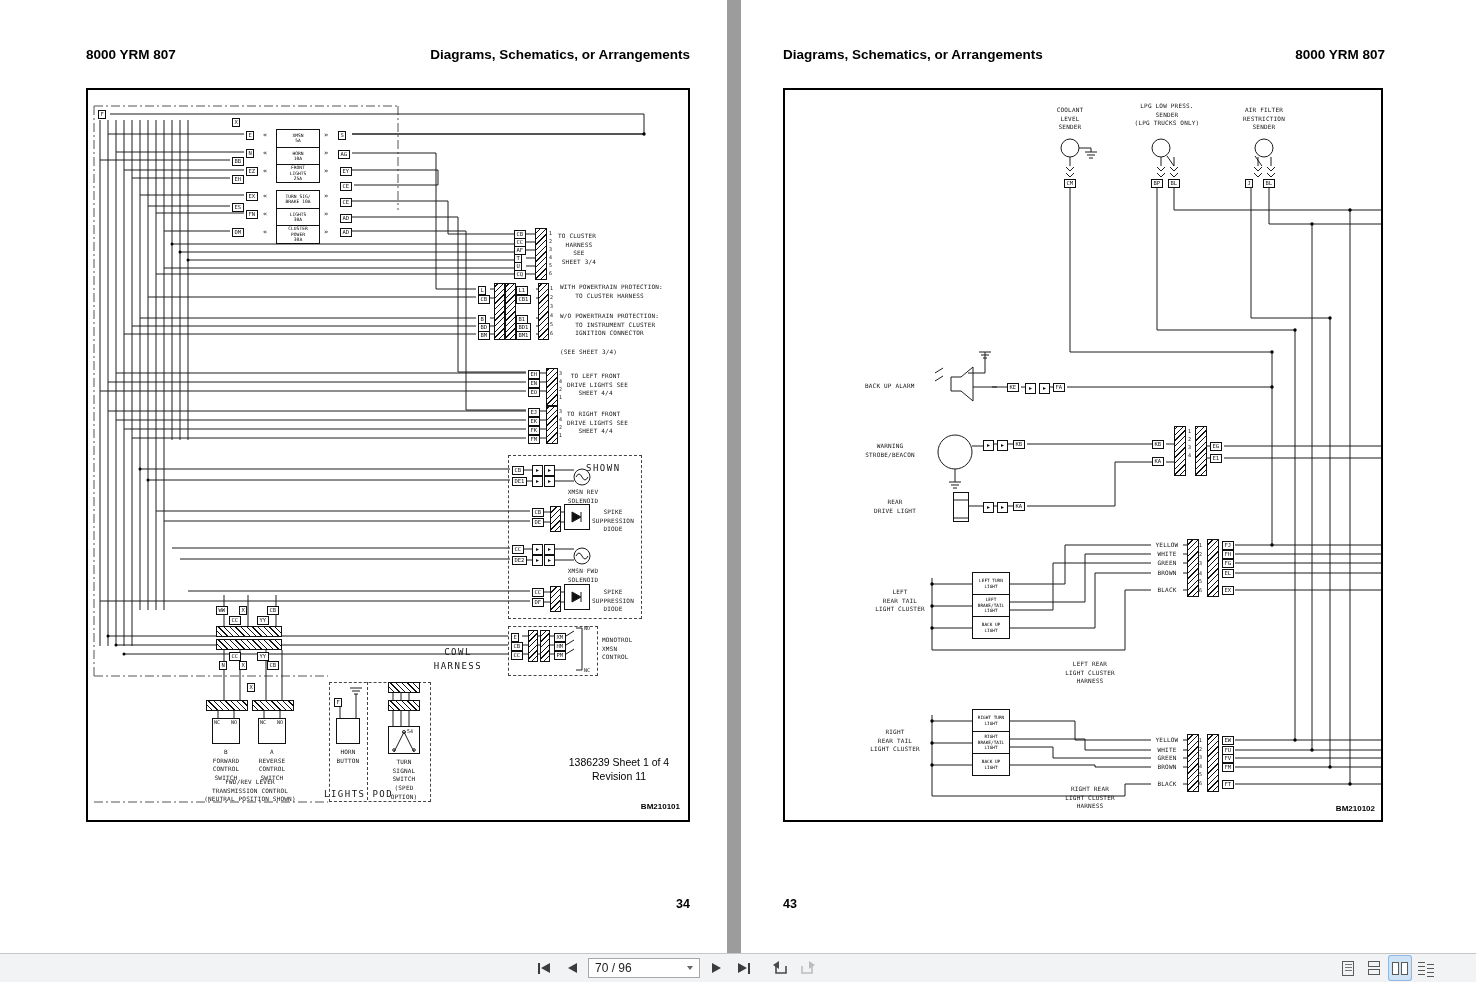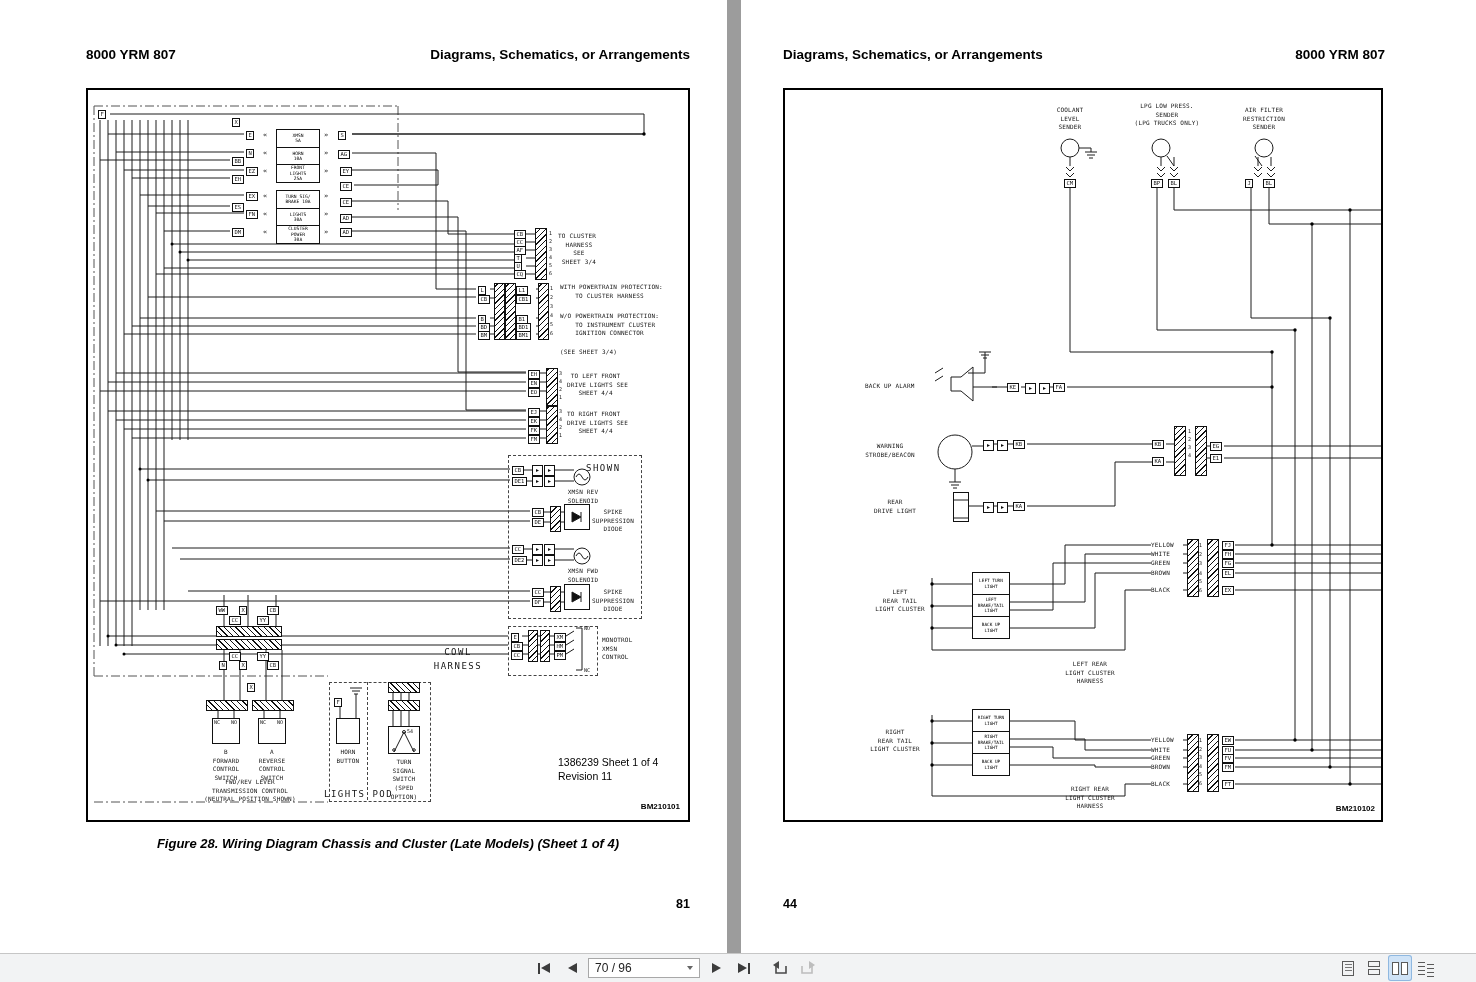--- a/index.html
+++ b/index.html
@@ -11,21 +11,21 @@
   .pgh{position:absolute;top:47px;font:bold 13.5px "Liberation Sans",sans-serif;color:#000;white-space:nowrap;}
   .pgnum{position:absolute;top:897px;font:bold 12.5px "Liberation Sans",sans-serif;color:#000;}
   .caption{position:absolute;top:836px;font:bold italic 13px "Liberation Sans",sans-serif;text-align:center;color:#000;}
   .diagram{position:absolute;top:88px;border:2px solid #000;background:#fff;box-sizing:border-box;}
   .diagram svg{position:absolute;left:0;top:0;z-index:1;}
   .tag{position:absolute;border:1px solid #111;background:#fff;font:5.5px "DejaVu Sans Mono",monospace;
        line-height:1.35;padding:0 1.5px;white-space:nowrap;z-index:3;color:#111;}
   .dt{position:absolute;font-family:"DejaVu Sans Mono",monospace;font-size:6px;line-height:1.45;
       letter-spacing:0.2px;color:#141414;white-space:pre;z-index:3;}
   .c{text-align:center;}
-  .r{text-align:left;}
+  .r{text-align:center;}
   .big{font-size:9px;letter-spacing:1.5px;line-height:1.5;}
   .bgw{background:#fff;}
   .pin{position:absolute;font:5px "DejaVu Sans Mono",monospace;color:#141414;z-index:3;}
   .zig{position:absolute;border:1px solid #111;z-index:2;
        background:repeating-linear-gradient(315deg,#fff 0,#fff 3px,#111 3px,#111 4px);}
   .zigh{position:absolute;border:1px solid #111;z-index:2;
        background:repeating-linear-gradient(45deg,#fff 0,#fff 3px,#111 3px,#111 4px);}
   .bx{position:absolute;border:1px solid #111;background:#fff;z-index:2;box-sizing:border-box;}
   .db{position:absolute;border:1px dashed #444;z-index:2;}
   .dio{position:absolute;width:9px;height:9px;border:1px solid #111;background:#fff;z-index:3;
@@ -346,22 +346,21 @@
 (SPED
 OPTION)</div>
     <div class="dt big" style="left:236px;top:698px;">LIGHTS POD</div>
 
     <div class="sheetinfo r" style="left:470px;top:666px;width:122px;">1386239
 Sheet 1 of 4
 Revision 11</div>
     <div class="dwg" style="left:470px;top:712px;width:122px;text-align:right;">BM210101</div>
   </div>
 
-  <div class="caption" style="left:86px;width:604px;">Figure 28. Wiring Diagram Chassis and Cluster (Late Models) (Sheet 1 of 4)</div>
-  <div class="pgnum" style="right:37px;">81</div>
+  <div class="pgnum" style="right:37px;">34</div>
 </div>
 
 <div class="page page-right">
   <div class="pgh" style="left:42px;">Diagrams, Schematics, or Arrangements</div>
   <div class="pgh" style="right:91px;">8000 YRM 807</div>
 
   <div class="diagram" style="left:42px;width:600px;height:734px;">
     <svg width="596" height="730">
       <g stroke="#1c1c1c" stroke-width="1" fill="none">
         <path d="M285 67 V76 M376 67 V76 M389 67 V76 M473 67 V76 M486 67 V76"></path>
@@ -519,21 +518,21 @@
     <span class="tag" style="left:437px;top:664px;">FV</span>
     <span class="tag" style="left:437px;top:673px;">FM</span>
     <span class="tag" style="left:437px;top:690px;">FT</span>
     <div class="dt c" style="left:250px;top:695px;width:110px;">RIGHT REAR
 LIGHT CLUSTER
 HARNESS</div>
 
     <div class="dwg" style="left:470px;top:714px;width:120px;text-align:right;">BM210102</div>
   </div>
 
-  <div class="pgnum" style="left:42px;">44</div>
+  <div class="pgnum" style="left:42px;">43</div>
 </div>
 
 <div class="toolbar">
   <div class="tb-center">
     <button class="tbtn">
         <span class="vbar"></span>
         <span class="tri-l"></span>
       </button>
     <button class="tbtn">
         <span class="tri-l"></span>

